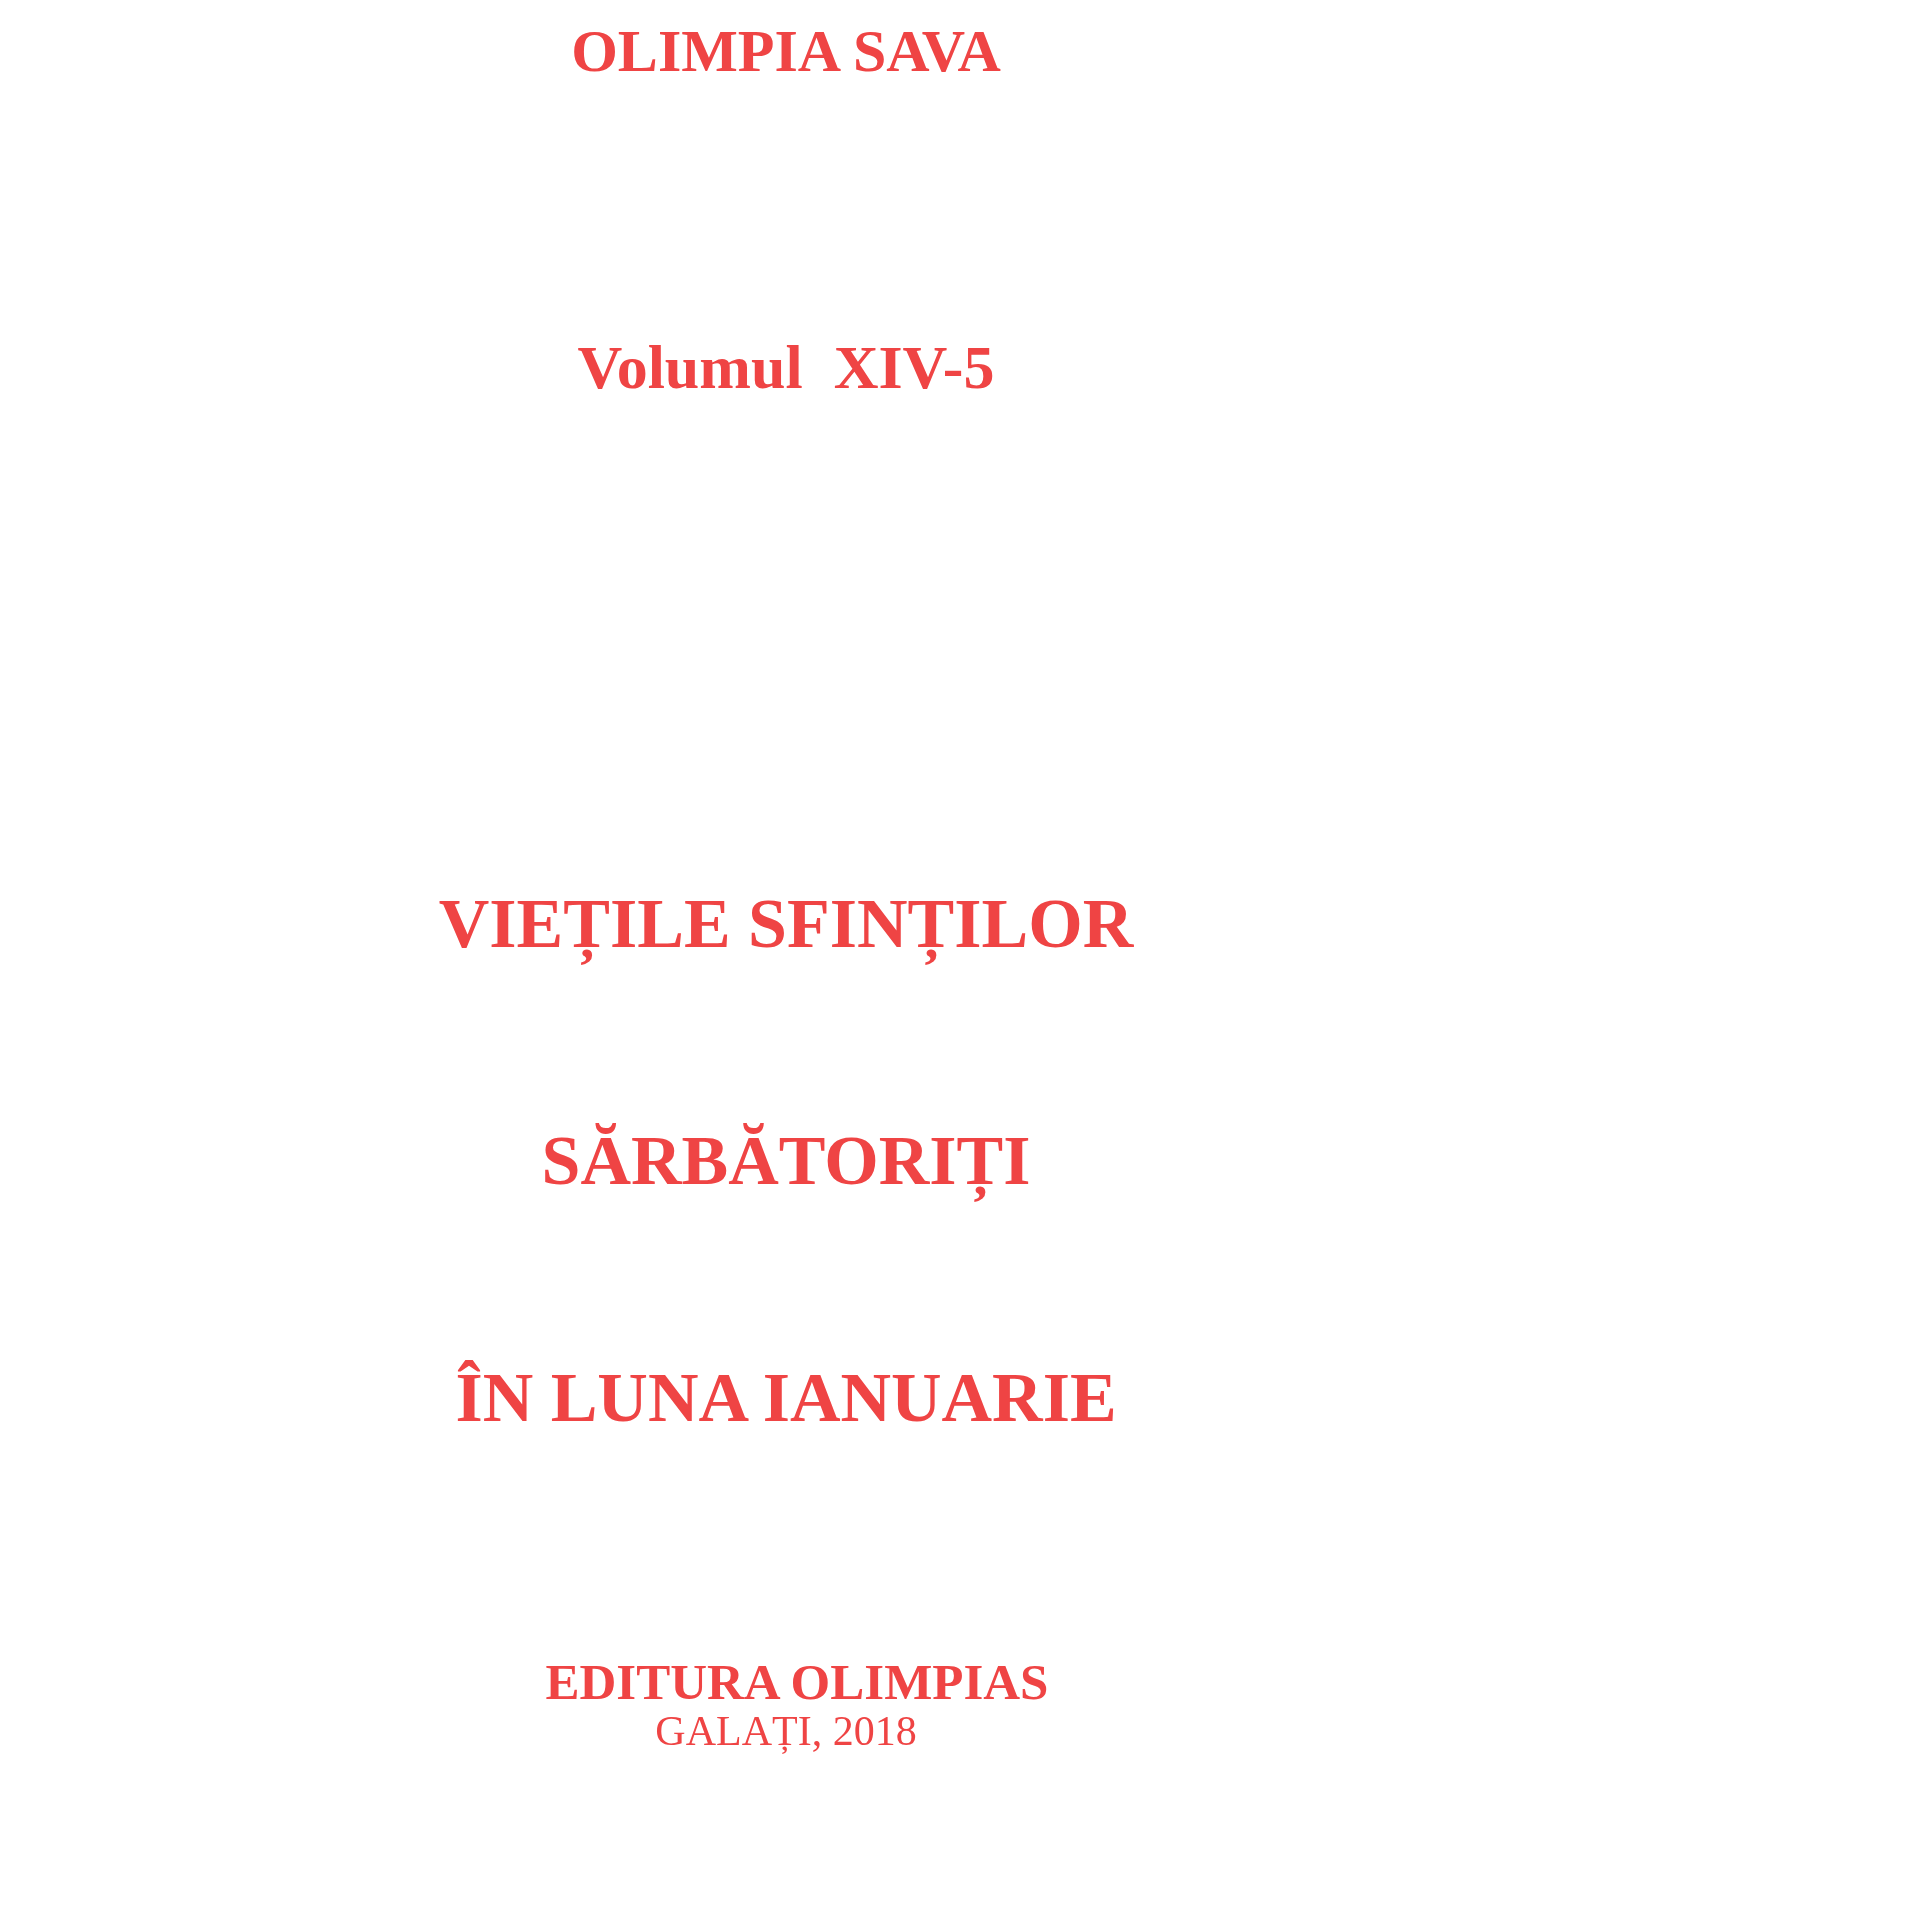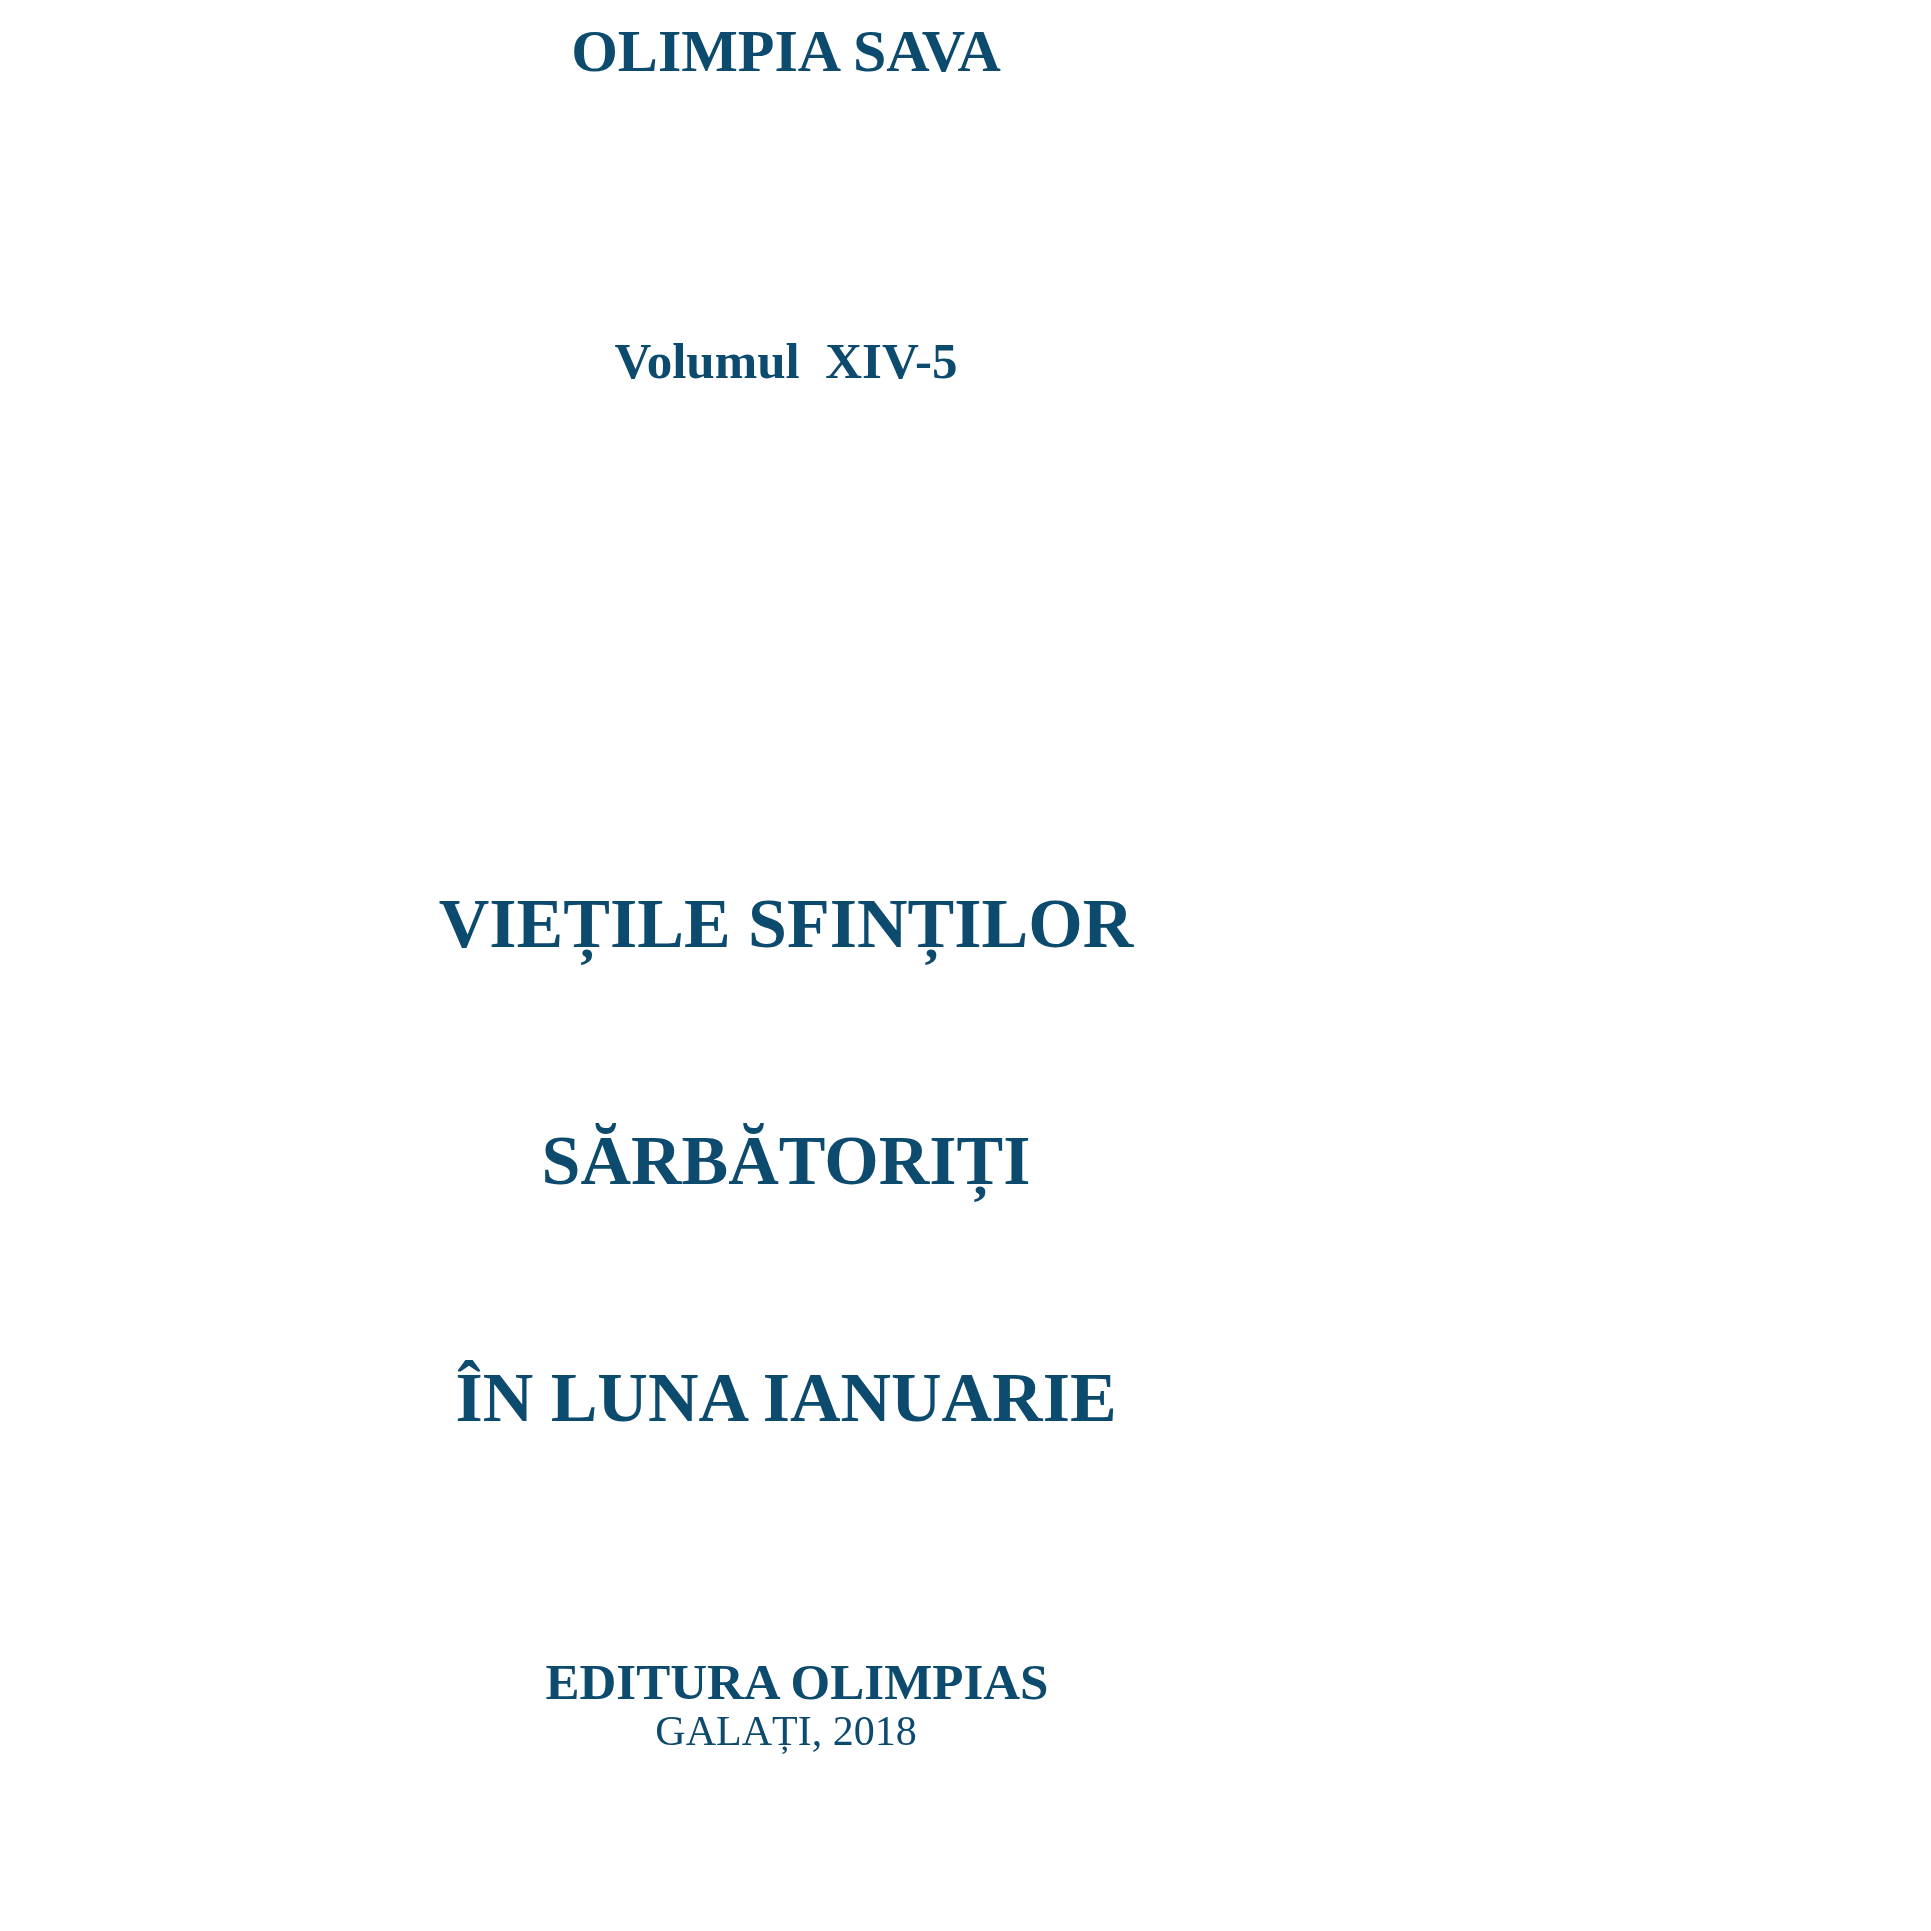--- a/index.html
+++ b/index.html
@@ -5,21 +5,21 @@
   html, body {
     margin: 0;
     padding: 0;
     background: #ffffff;
   }
   .page {
     position: relative;
     width: 1572px;
     height: 1931px;
     background: #ffffff;
-    color: #0c4a6e;
+    color: #ef4444;
     font-family: "Liberation Serif", serif;
     overflow: hidden;
   }
   .line {
     position: absolute;
     left: 0;
     right: 0;
     text-align: center;
     white-space: pre-wrap;
   }
@@ -29,21 +29,21 @@
     font-weight: bold;
   }
   .collection {
     top: 143px;
     font-size: 38px;
     font-weight: bold;
     line-height: 43px;
   }
   .volume {
     top: 332px;
-    font-size: 51px;
+    font-size: 62px;
     font-weight: bold;
   }
   .main-title {
     top: 726px;
     font-size: 70px;
     font-weight: bold;
     line-height: 79px;
   }
   .publisher {
     top: 1653px;

